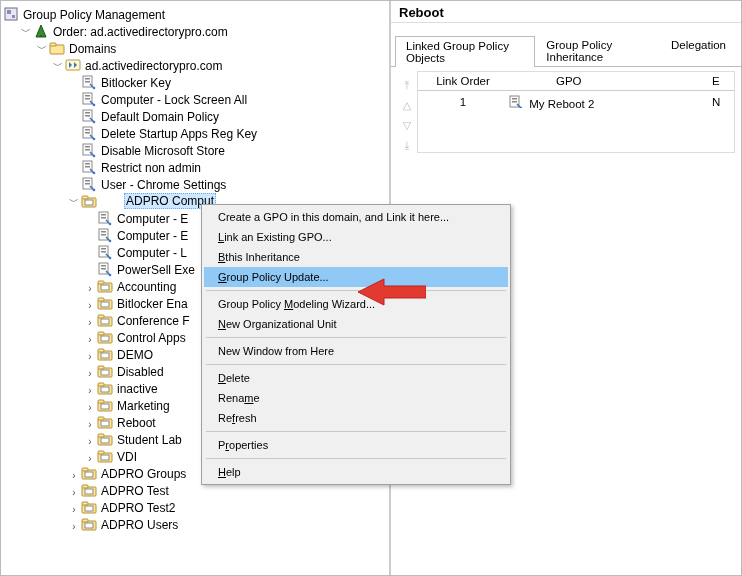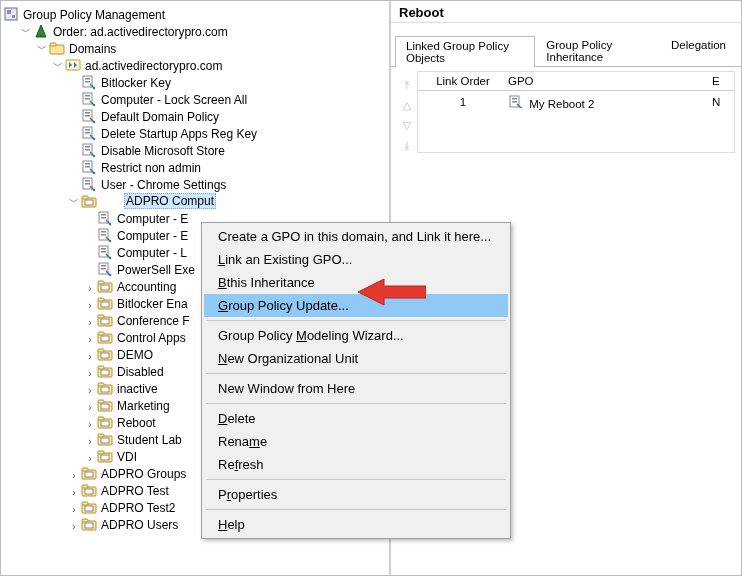--- a/index.html
+++ b/index.html
@@ -73,20 +73,21 @@
   .reorder-btn {
     width: 16px; height: 16px;
     display:flex;align-items:center;justify-content:center;
     color:#bbb;font-size:11px;line-height:1;
   }
   .table-head {
     display:flex;
     border-bottom: 1px solid #ccc;
     font-size: 11.5px;
     padding: 3px 0;
+    gap: 48px;
   }
   .col-order { width: 90px; text-align:center; }
   .col-gpo { flex: 1; }
   .col-e { width: 22px; }
   .table-row {
     display:flex;
     font-size: 11.5px;
     padding: 3px 0;
     align-items:center;
   }
@@ -121,27 +122,27 @@
   .label.sel {
     background: #cde8ff;
     border: 1px dotted #6aa9e9;
     padding: 0 1px;
     margin-left: 25px;
   }
   
   .ctx-menu {
     position: absolute;
     left: 201px;
-    top: 222px;
+    top: 204px;
     width: 310px;
     background: #f0f0f0;
     border: 1px solid #a0a0a0;
     box-shadow: 2px 2px 4px rgba(0,0,0,0.25);
     padding: 2px;
-    font-size: 13px;
+    font-size: 11px;
     z-index: 10;
   }
   .ctx-item {
     padding: 4px 10px 4px 14px;
     cursor: default;
   }
   .ctx-item.highlight {
     background: #90c8f6;
   }
   .ctx-sep {

